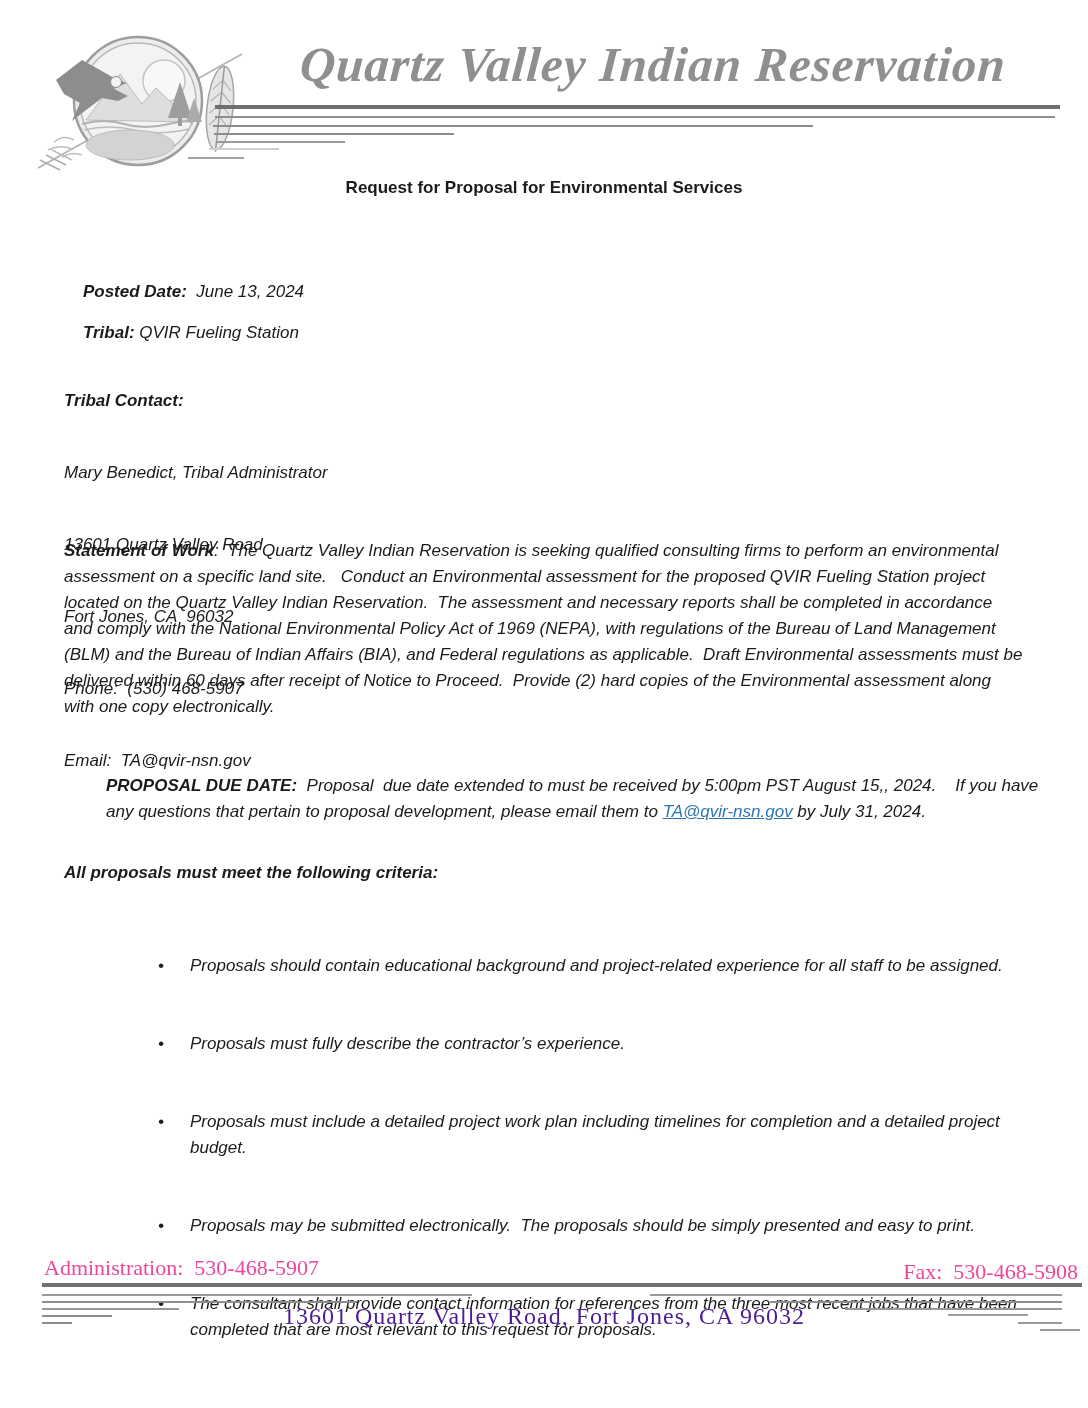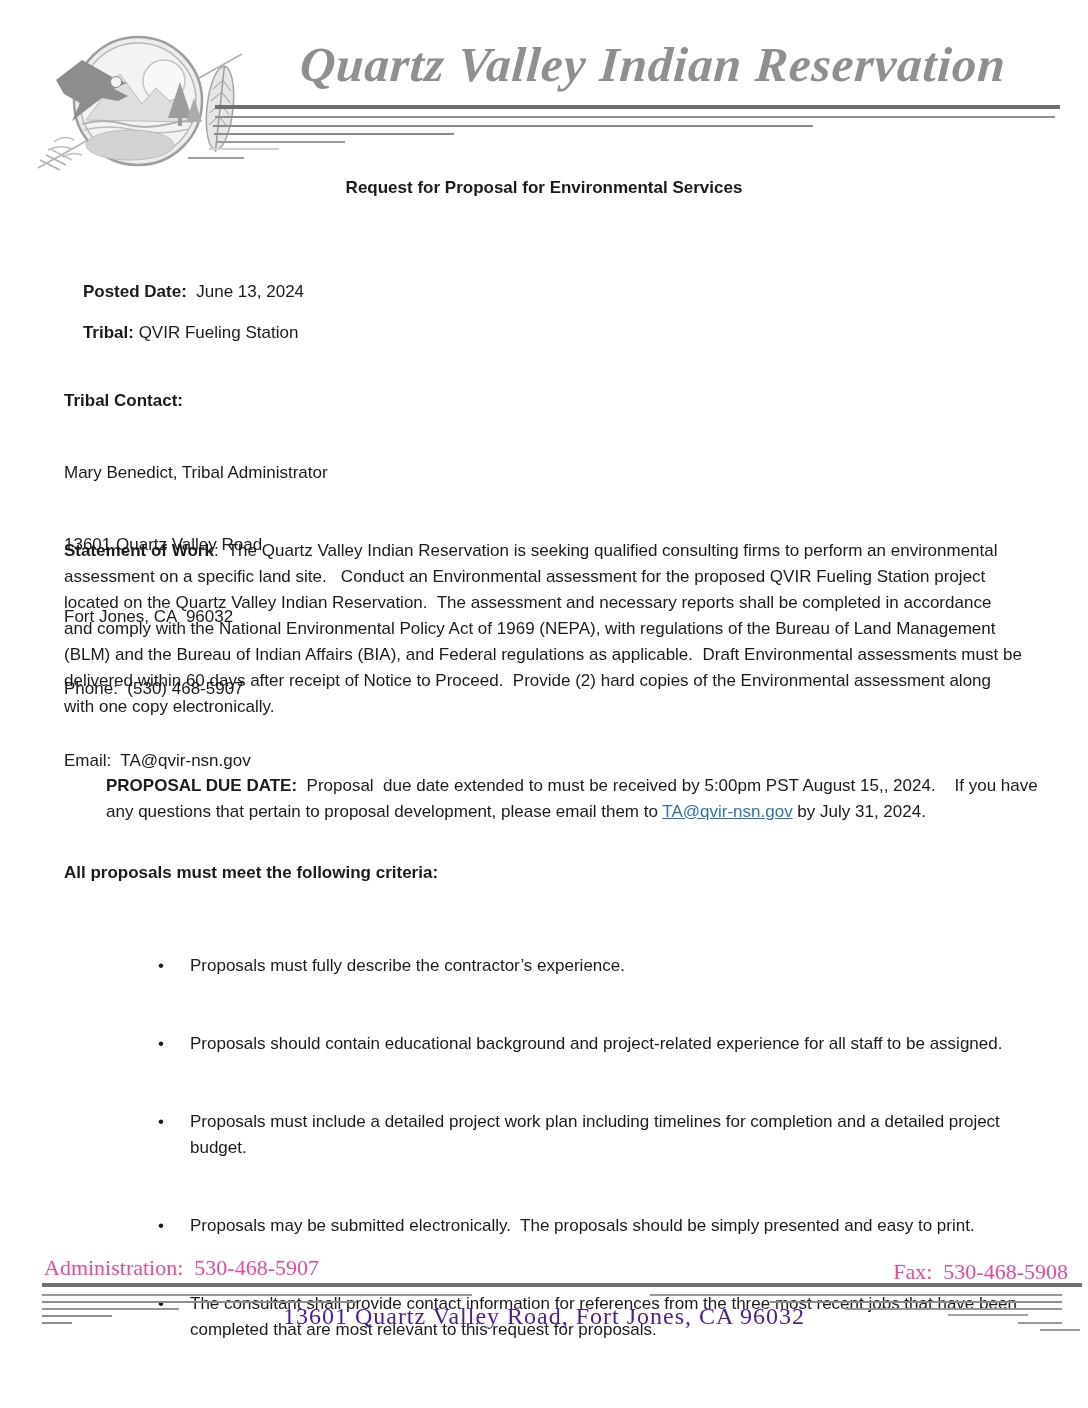--- a/index.html
+++ b/index.html
@@ -29,20 +29,21 @@
   
   .doc-title {
     position:absolute; top:178px; left:0; width:100%;
     text-align:center; font-weight:bold; font-size:17px;
     white-space:pre-wrap;
   }
   .para, .field, .contact, .criteria-heading, .bullets {
     position:absolute; left:64px;
     font-size:17px; line-height:26px;
     white-space:pre-wrap;
+    font-style:italic;
   }
   .field { line-height:22px; }
   .b { font-weight:bold; }
   .field-posted  { top:259px; }
   .field-project { top:300px; }
   .contact { top:341px; line-height:24px; }
   .statement { top:521px; width:960px; }
   .due { top:756px; width:954px;margin-left:42px; }
   .criteria-heading { top:860px; font-weight:bold; }
   .bullets { top:901px; left:152px; width:878px; margin:0; padding:0; list-style:none; }
@@ -55,21 +56,21 @@
   .email-link { color:#2E74B5; text-decoration:underline; cursor:pointer; }
 
   
   .foot-admin, .foot-fax, .foot-address {
     position:absolute;
     font-family:"Liberation Serif", serif;
     color:#ec4899;
     white-space:pre-wrap;
   }
   .foot-admin { left:44px; top:1255px; font-size:22px; }
-  .foot-fax   { right:20px; top:1259px; font-size:22px; }
+  .foot-fax   { right:10px; top:1259px; font-size:22px; }
   .foot-address {
     top:1303px; left:0; width:100%;
     text-align:center; font-size:24px; letter-spacing:1px;
     color:#4c1d95;
   }
 </style>
 </head>
 <body>
 
 <div class="page">
@@ -146,22 +147,22 @@
     <div>Email:  TA@qvir-nsn.gov</div>
   </div>
 
   <p class="para statement"><span class="b">Statement of Work</span><span>:  The Quartz Valley Indian Reservation is seeking qualified consulting firms to perform an environmental assessment on a specific land site.   Conduct an Environmental assessment for the proposed QVIR Fueling Station project located on the Quartz Valley Indian Reservation.  The assessment and necessary reports shall be completed in accordance and comply with the National Environmental Policy Act of 1969 (NEPA), with regulations of the Bureau of Land Management (BLM) and the Bureau of Indian Affairs (BIA), and Federal regulations as applicable.  Draft Environmental assessments must be delivered within 60 days after receipt of Notice to Proceed.  Provide (2) hard copies of the Environmental assessment along with one copy electronically.</span></p>
 
   <p class="para due"><span class="b">PROPOSAL DUE DATE:</span><span>  Proposal  due date extended to must be received by 5:00pm PST August 15,, 2024.    If you have any questions that pertain to proposal development, please email them to </span><a class="email-link">TA@qvir-nsn.gov</a><span> by July 31, 2024.</span></p>
 
   <div class="criteria-heading">All proposals must meet the following criteria:</div>
 
   <ul class="bullets">
+    <li><span>Proposals should contain educational background and project-related experience for all staff to be assigned.</span></li>
     <li><span>Proposals must fully describe the contractor’s experience.</span></li>
-    <li><span>Proposals should contain educational background and project-related experience for all staff to be assigned.</span></li>
     <li><span>Proposals must include a detailed project work plan including timelines for completion and a detailed project budget.</span></li>
     <li><span>Proposals may be submitted electronically.  The proposals should be simply presented and easy to print.</span></li>
     <li><span>The consultant shall provide contact information for references from the three most recent jobs that have been completed that are most relevant to this request for proposals.</span></li>
   </ul>
 
   <div class="foot-admin"><span>Administration:</span><span>  530-468-5907</span></div>
   <div class="foot-fax"><span>Fax:</span><span>  530-468-5908</span></div>
 
   <div class="hl" style="left:42px;top:1283px;width:1040px;height:4px;background:#707070;"></div>
   <div class="hl" style="left:42px;top:1294px;width:430px;height:2px;background:#9a9a9a;"></div>

